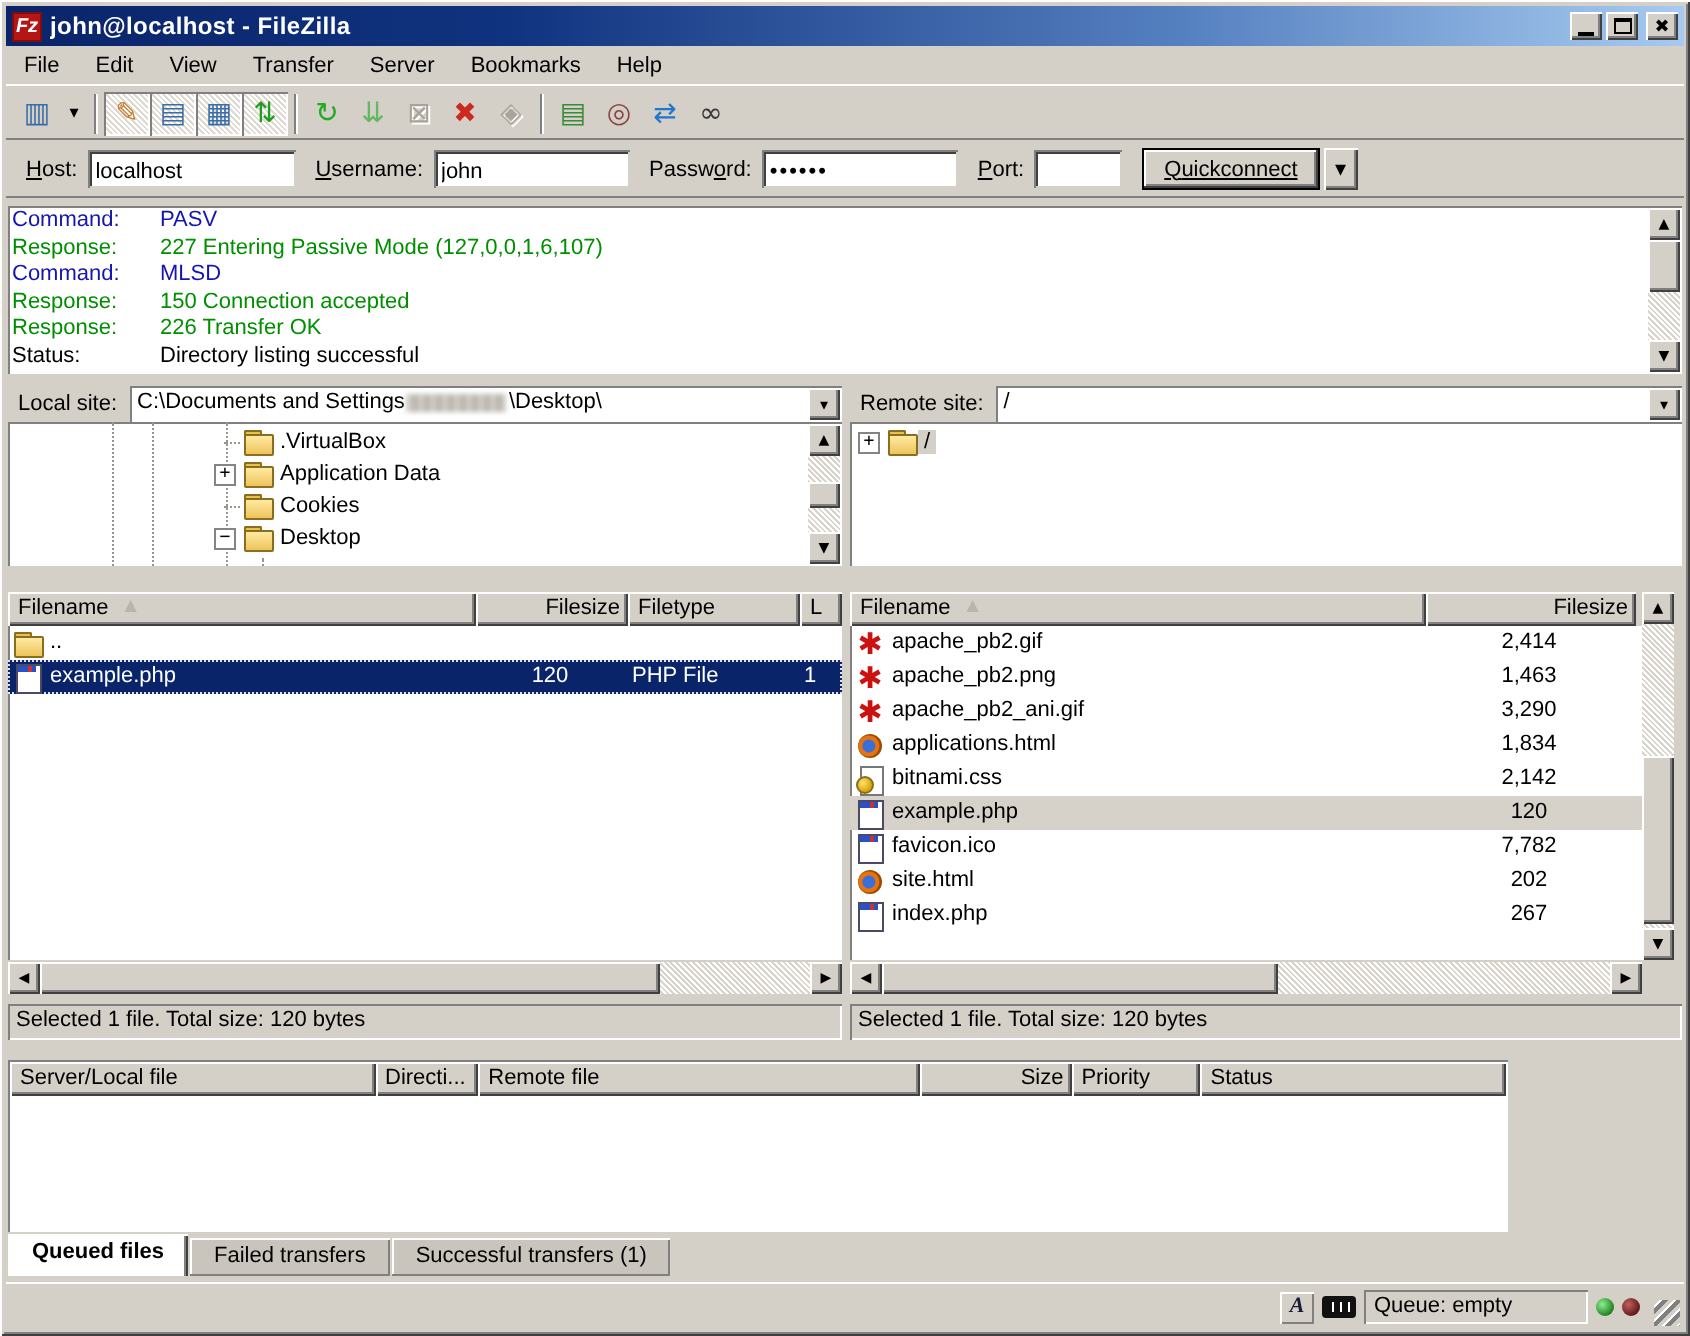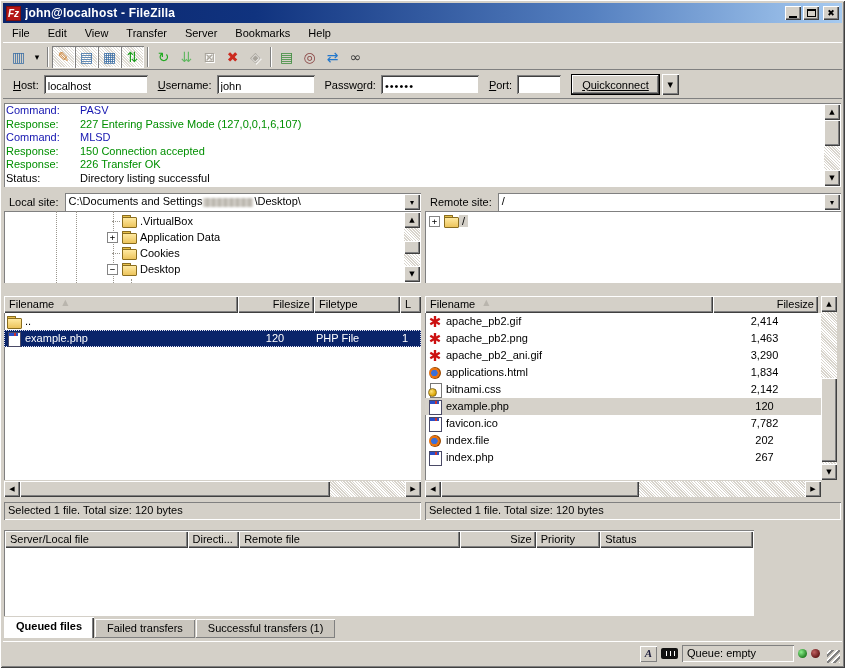--- a/index.html
+++ b/index.html
@@ -453,21 +453,21 @@
         <div class="frow">
           <div class="cell name-cell" style="width: 288px; flex: 0 0 auto;">
             <div class="fi fi-ico"></div>
             <span>favicon.ico</span>
           </div>
           <div class="cell r" style="width: 105px; flex: 0 0 auto;">7,782</div>
         </div>
         <div class="frow">
           <div class="cell name-cell" style="width: 288px; flex: 0 0 auto;">
             <div class="fi fi-html"></div>
-            <span>index.file</span>
+            <span>site.html</span>
           </div>
           <div class="cell r" style="width: 105px; flex: 0 0 auto;">202</div>
         </div>
         <div class="frow">
           <div class="cell name-cell" style="width: 288px; flex: 0 0 auto;">
             <div class="fi fi-php"></div>
             <span>index.php</span>
           </div>
           <div class="cell r" style="width: 105px; flex: 0 0 auto;">267</div>
         </div>

